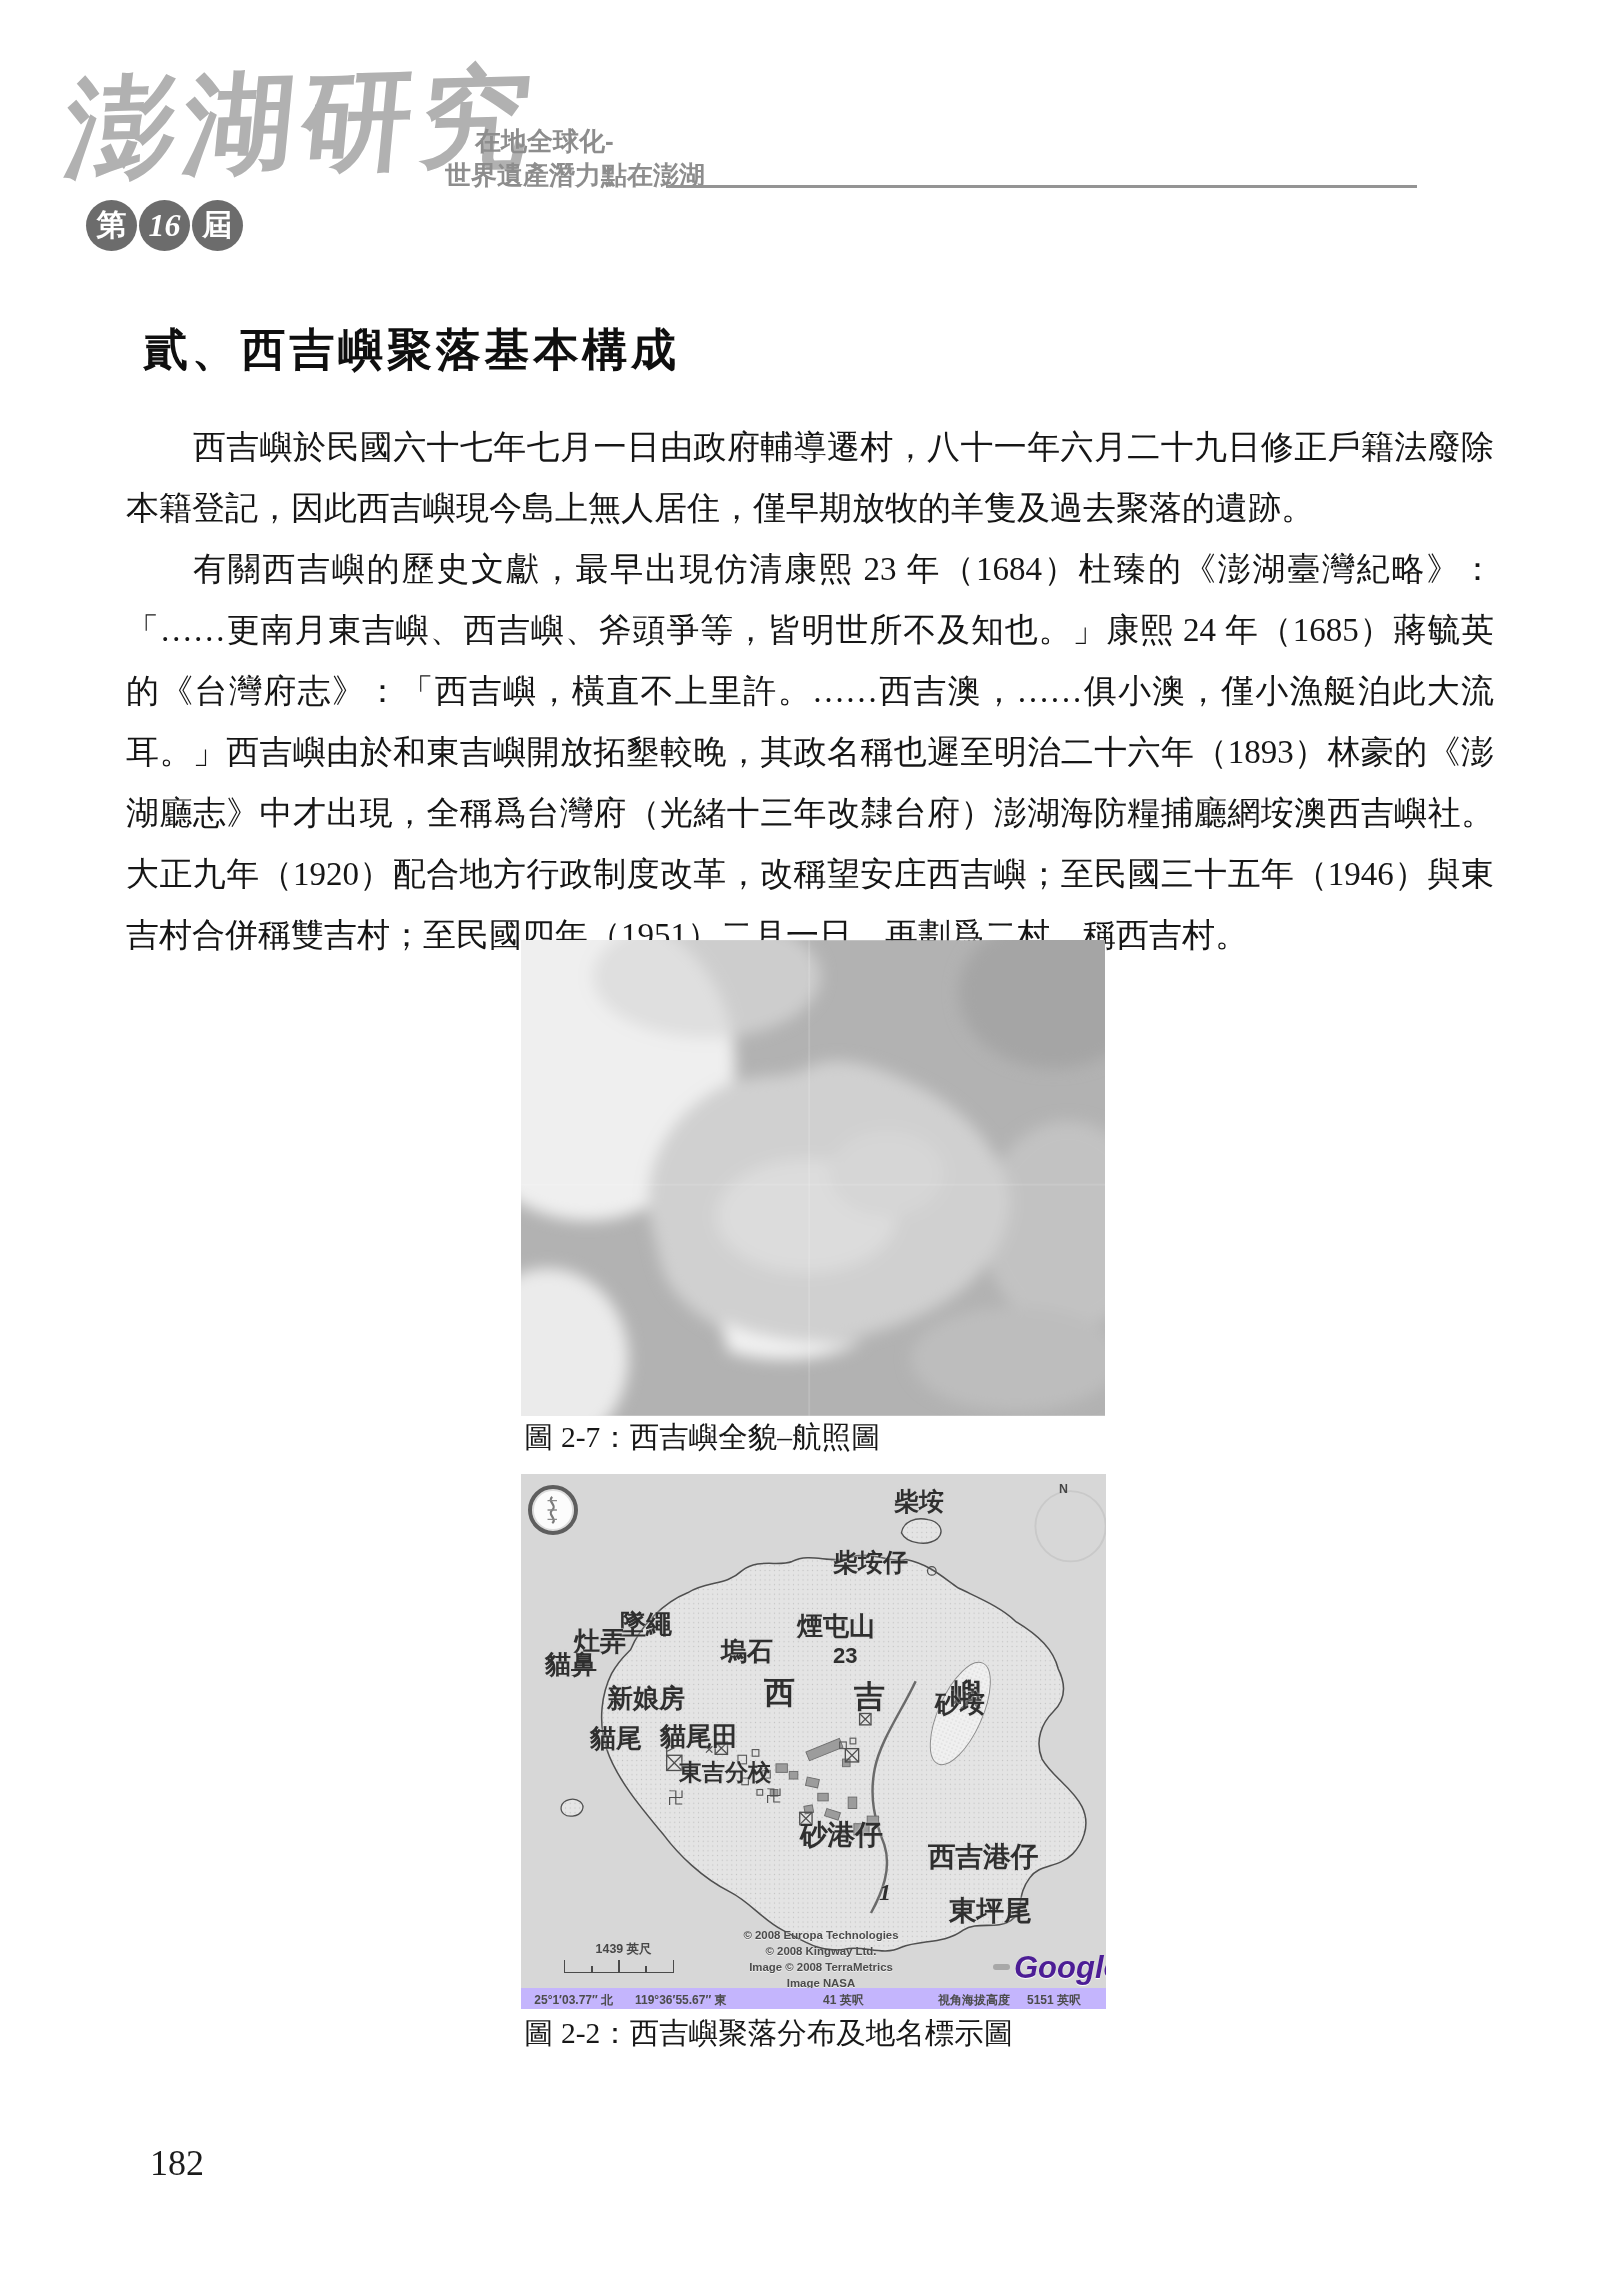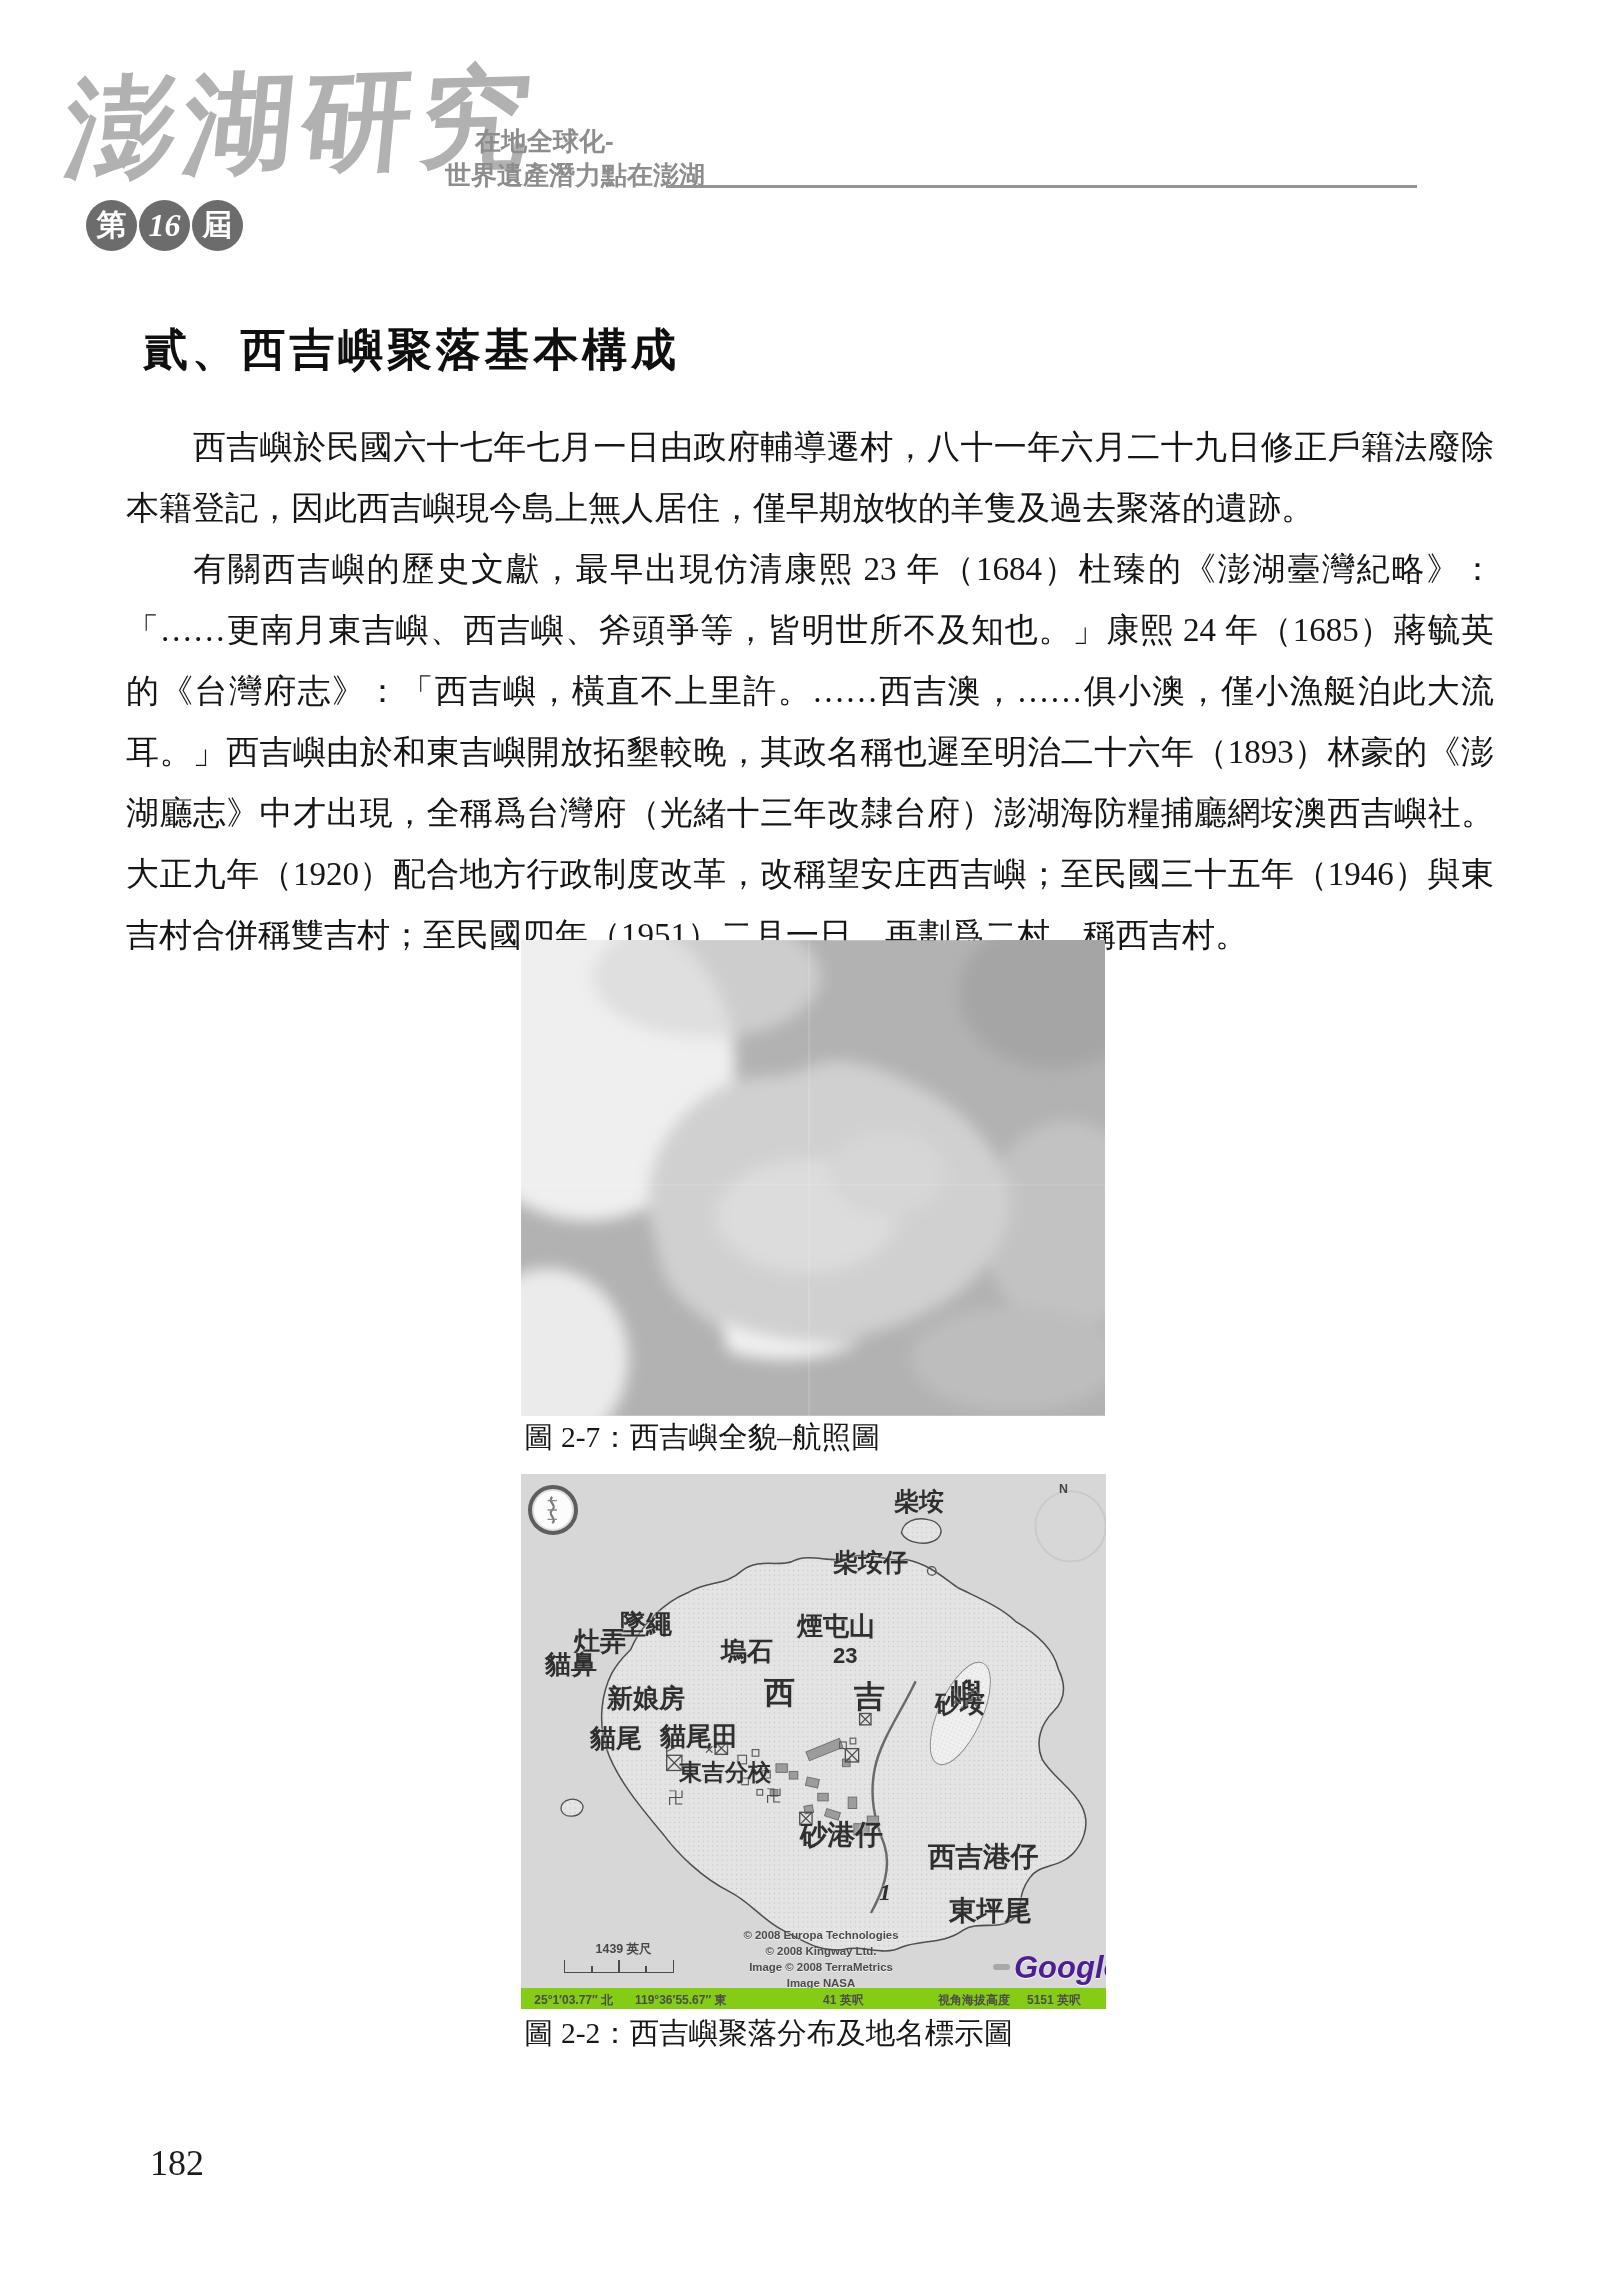--- a/index.html
+++ b/index.html
@@ -105,21 +105,21 @@
     color:#474747; font-family:"Liberation Sans", sans-serif; width:95px; text-align:center;
   }
   .scale-bar{
     position:absolute; left:43px; top:486px; width:108px; height:12.4px;
     border-left:1.9px solid #4a4a4a; border-right:1.9px solid #4a4a4a;
     border-bottom:1.9px solid #4a4a4a;
   }
   .scale-tick{position:absolute; bottom:0; width:1.9px; height:6.7px; background:#4a4a4a;}
   .status-bar{
     position:absolute; left:0; bottom:0; width:585px; height:21px;
-    background:#84cc16;
+    background:#c4b5fd;
     font-family:"Liberation Sans", sans-serif; font-size:12px; font-weight:bold;
     color:#4c4c4c;
   }
   .status-bar span{position:absolute; top:3.8px; white-space:nowrap;}
   .compass-n{
     position:absolute; left:538px; top:7.6px; font-size:12.4px; font-weight:bold;
     color:#454545; font-family:"Liberation Sans", sans-serif;
   }
   
   .page-number{

